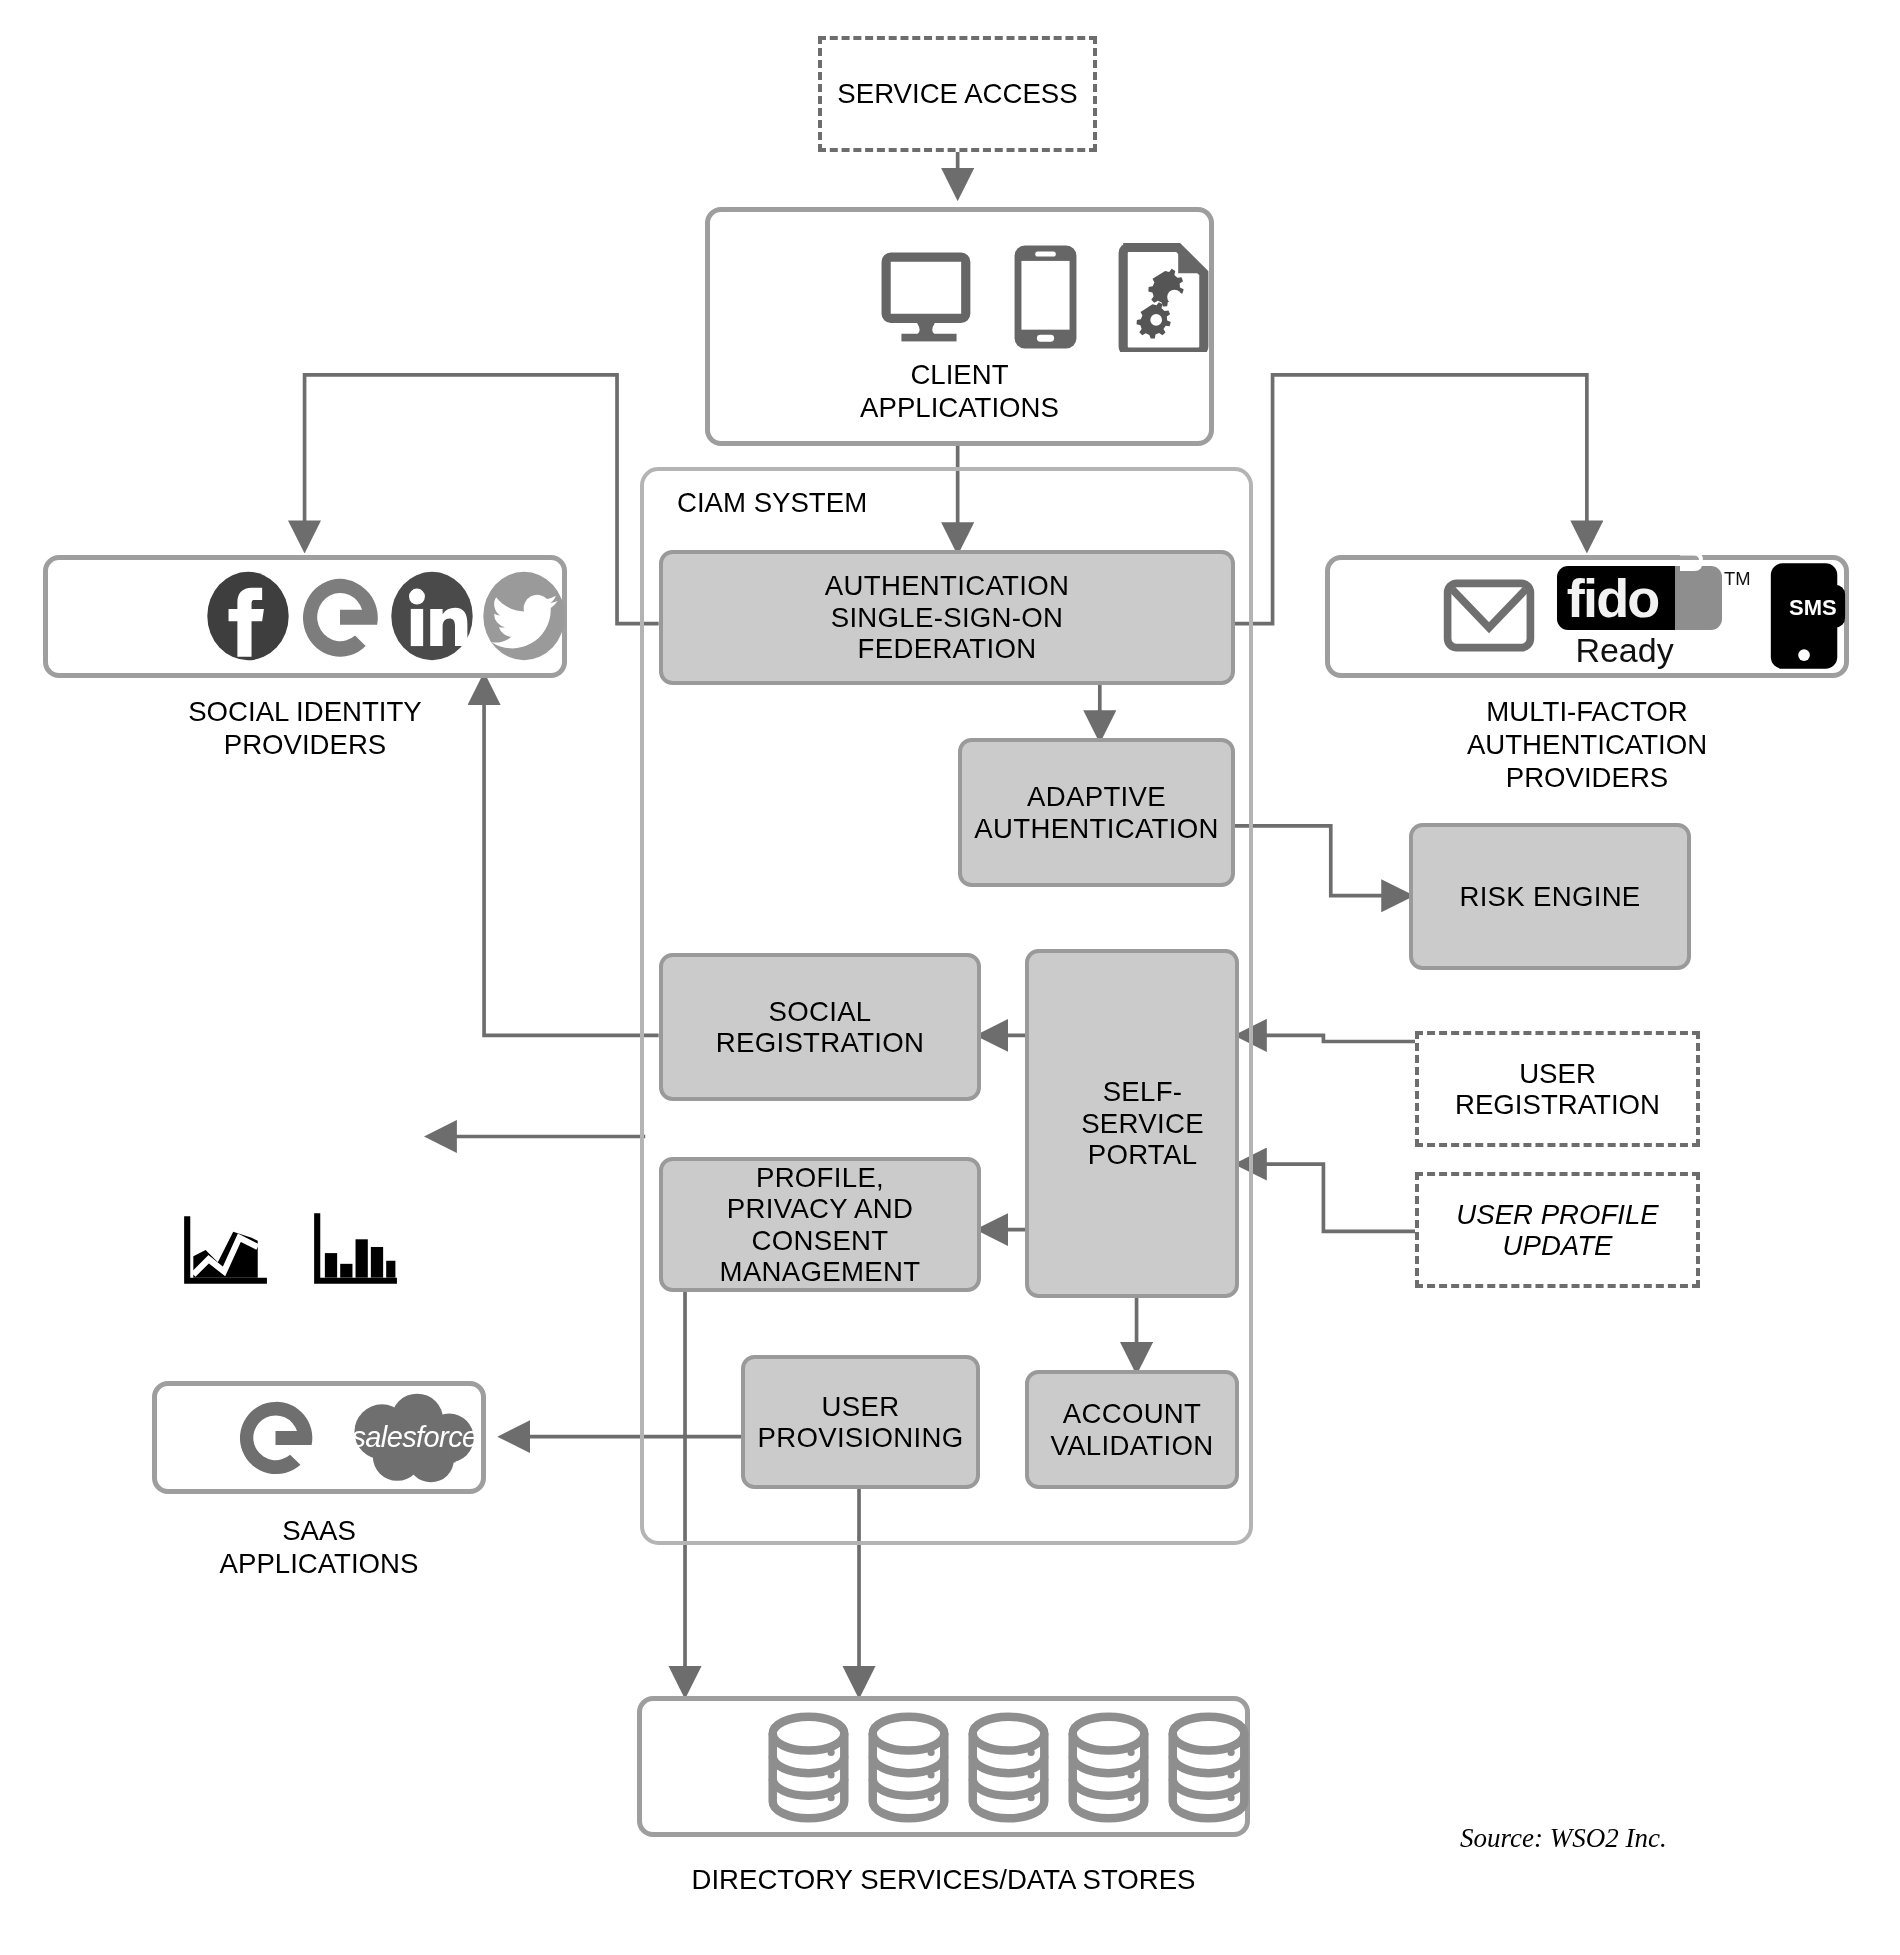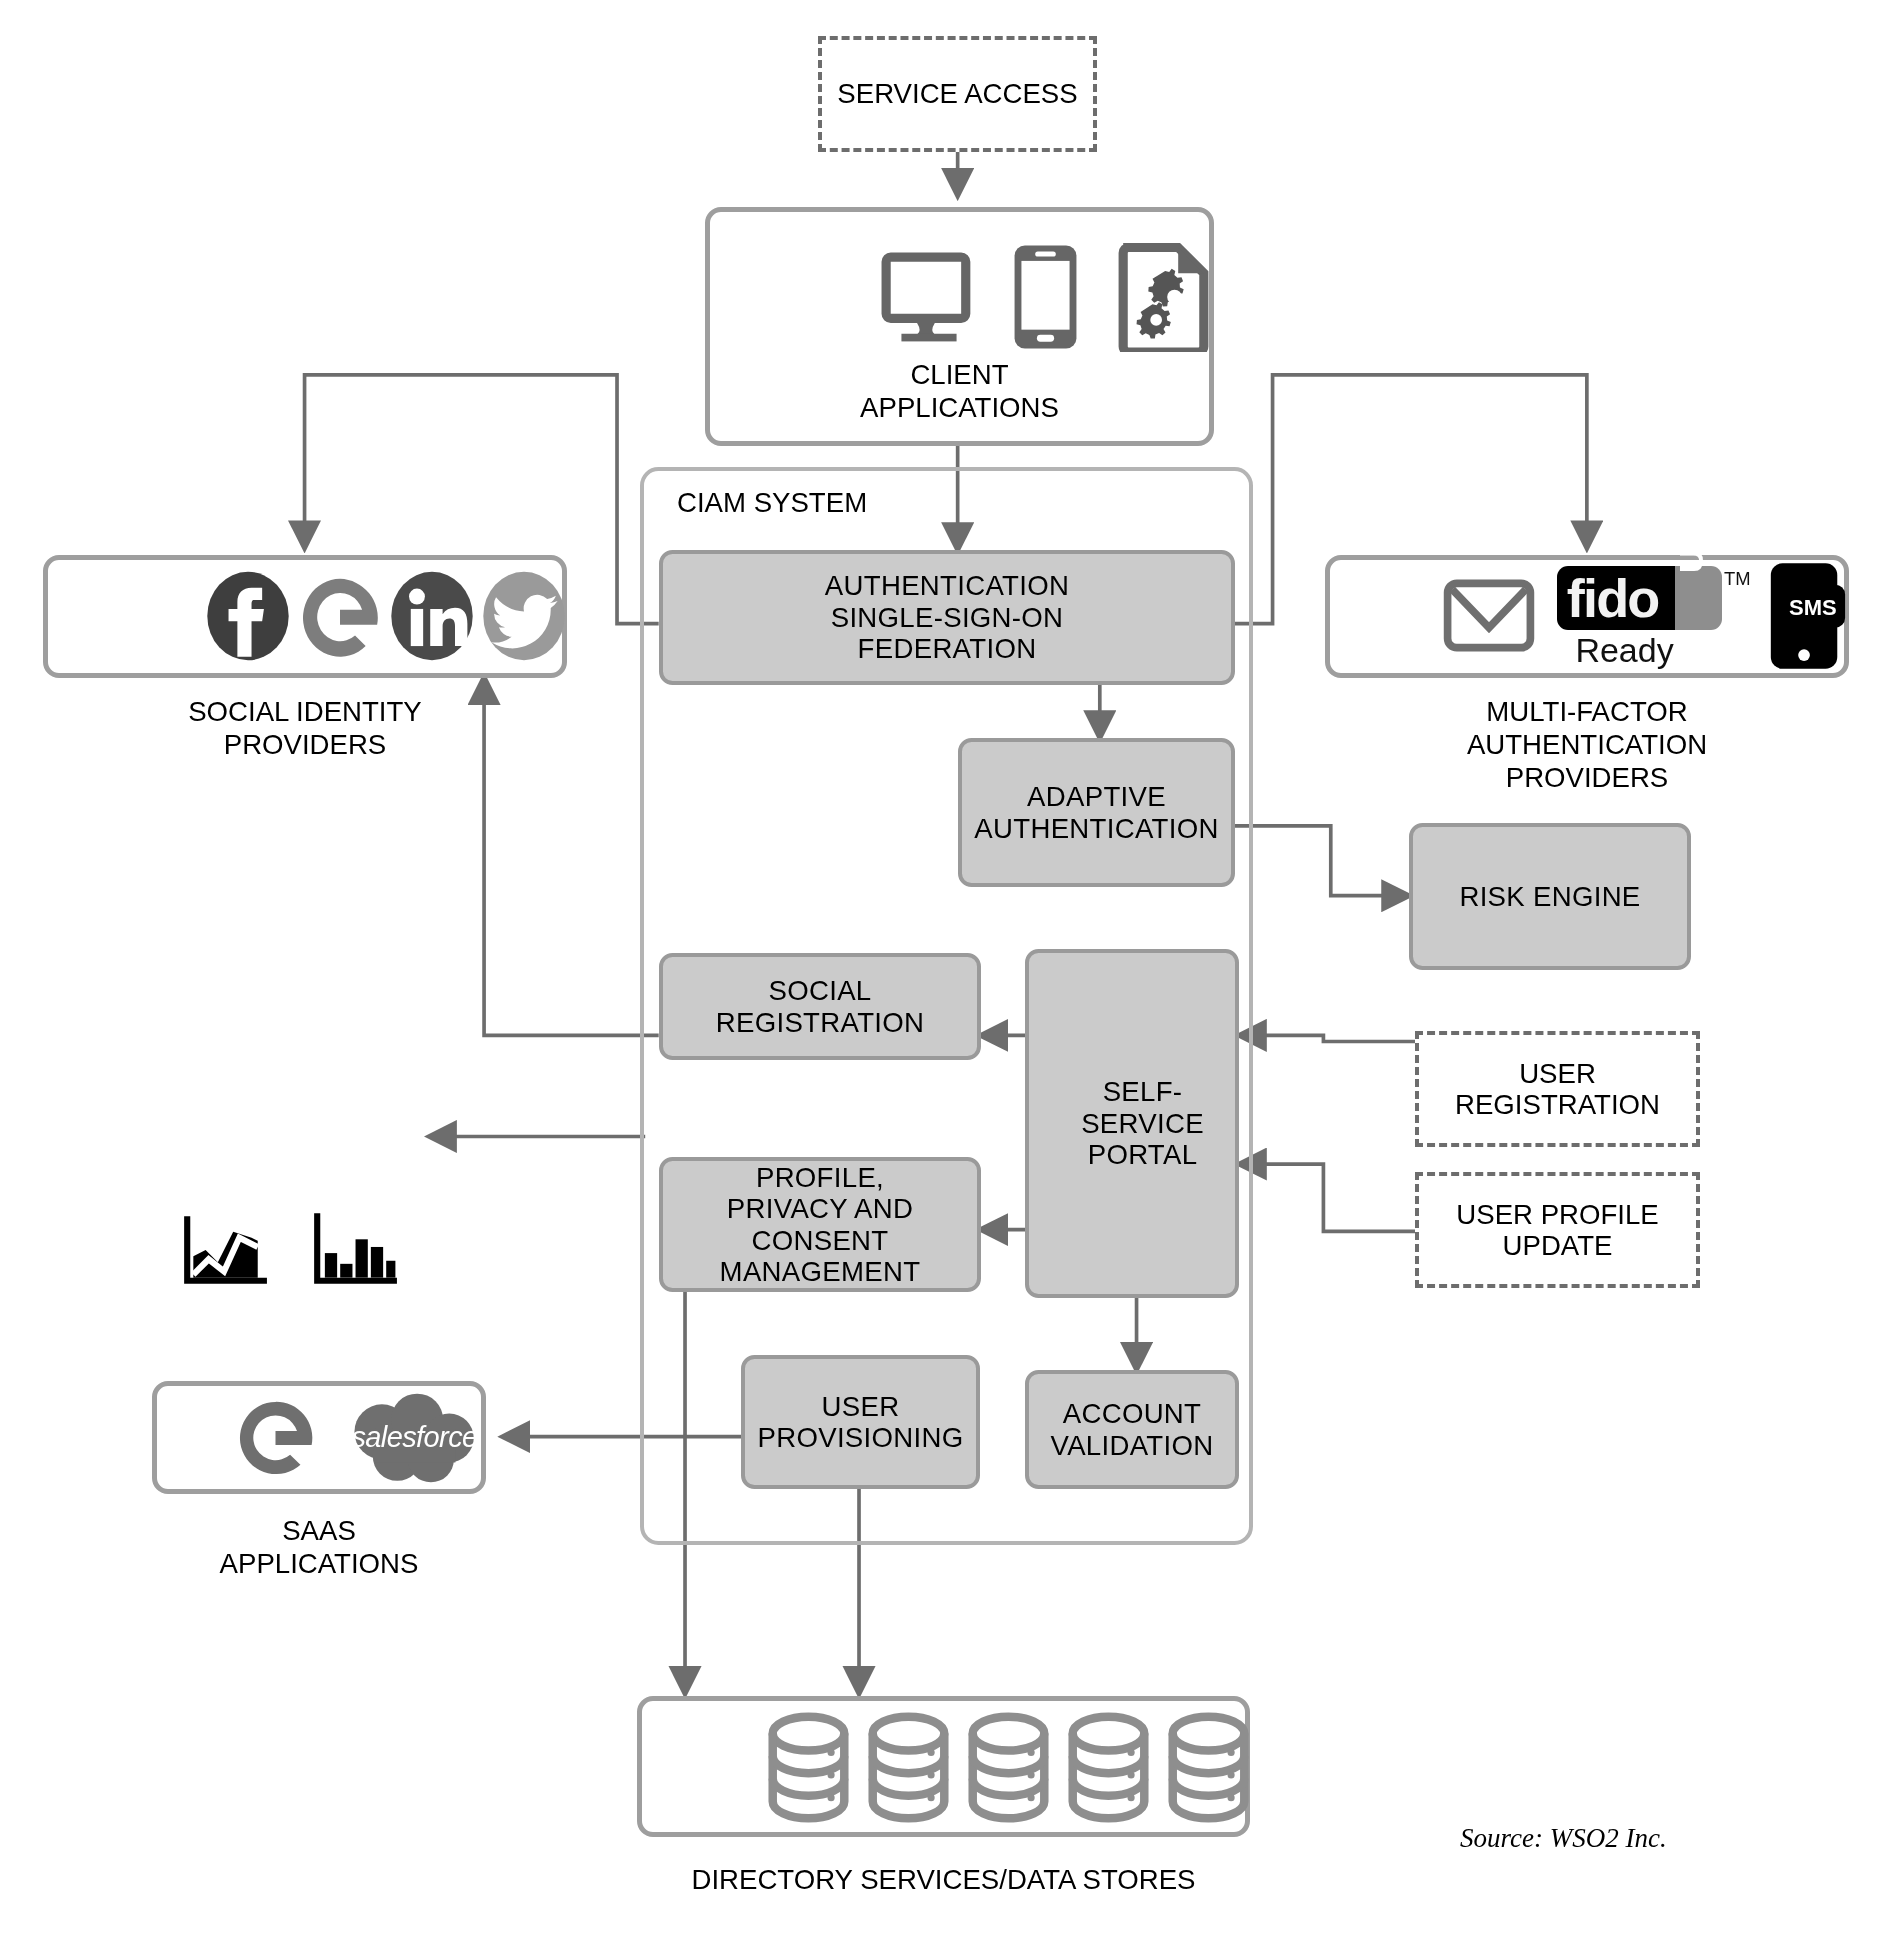--- a/index.html
+++ b/index.html
@@ -180,37 +180,37 @@
 
   <div class="node proc" style="left:958px;top:738px;width:277px;height:149px;flex-direction:column;">
     <span>ADAPTIVE</span>
     <span>AUTHENTICATION</span>
   </div>
 
   <div class="node proc" style="left:1409px;top:823px;width:282px;height:147px;">
     <span>RISK ENGINE</span>
   </div>
 
-  <div class="node proc" style="left:659px;top:953px;width:322px;height:107px;flex-direction:column;">
+  <div class="node proc" style="left:659px;top:953px;width:322px;height:148px;flex-direction:column;">
     <span>SOCIAL</span>
     <span>REGISTRATION</span>
   </div>
 
   <div class="node proc" style="left:1025px;top:949px;width:214px;height:349px;flex-direction:column;padding-left:21px;">
     <span>SELF-</span>
     <span>SERVICE</span>
     <span>PORTAL</span>
   </div>
 
   <div class="node dashed" style="left:1415px;top:1031px;width:285px;height:116px;flex-direction:column;">
     <span>USER</span>
     <span>REGISTRATION</span>
   </div>
 
-  <div class="node dashed" style="left:1415px;top:1172px;width:285px;height:116px;flex-direction:column;">
+  <div class="node dashed" style="left:1415px;top:1172px;width:285px;height:116px;flex-direction:column;font-style:italic;">
     <span>USER PROFILE</span>
     <span>UPDATE</span>
   </div>
 
   <div class="node proc" style="left:659px;top:1157px;width:322px;height:135px;flex-direction:column;">
     <span>PROFILE,</span>
     <span>PRIVACY AND</span>
     <span>CONSENT</span>
     <span>MANAGEMENT</span>
   </div>

